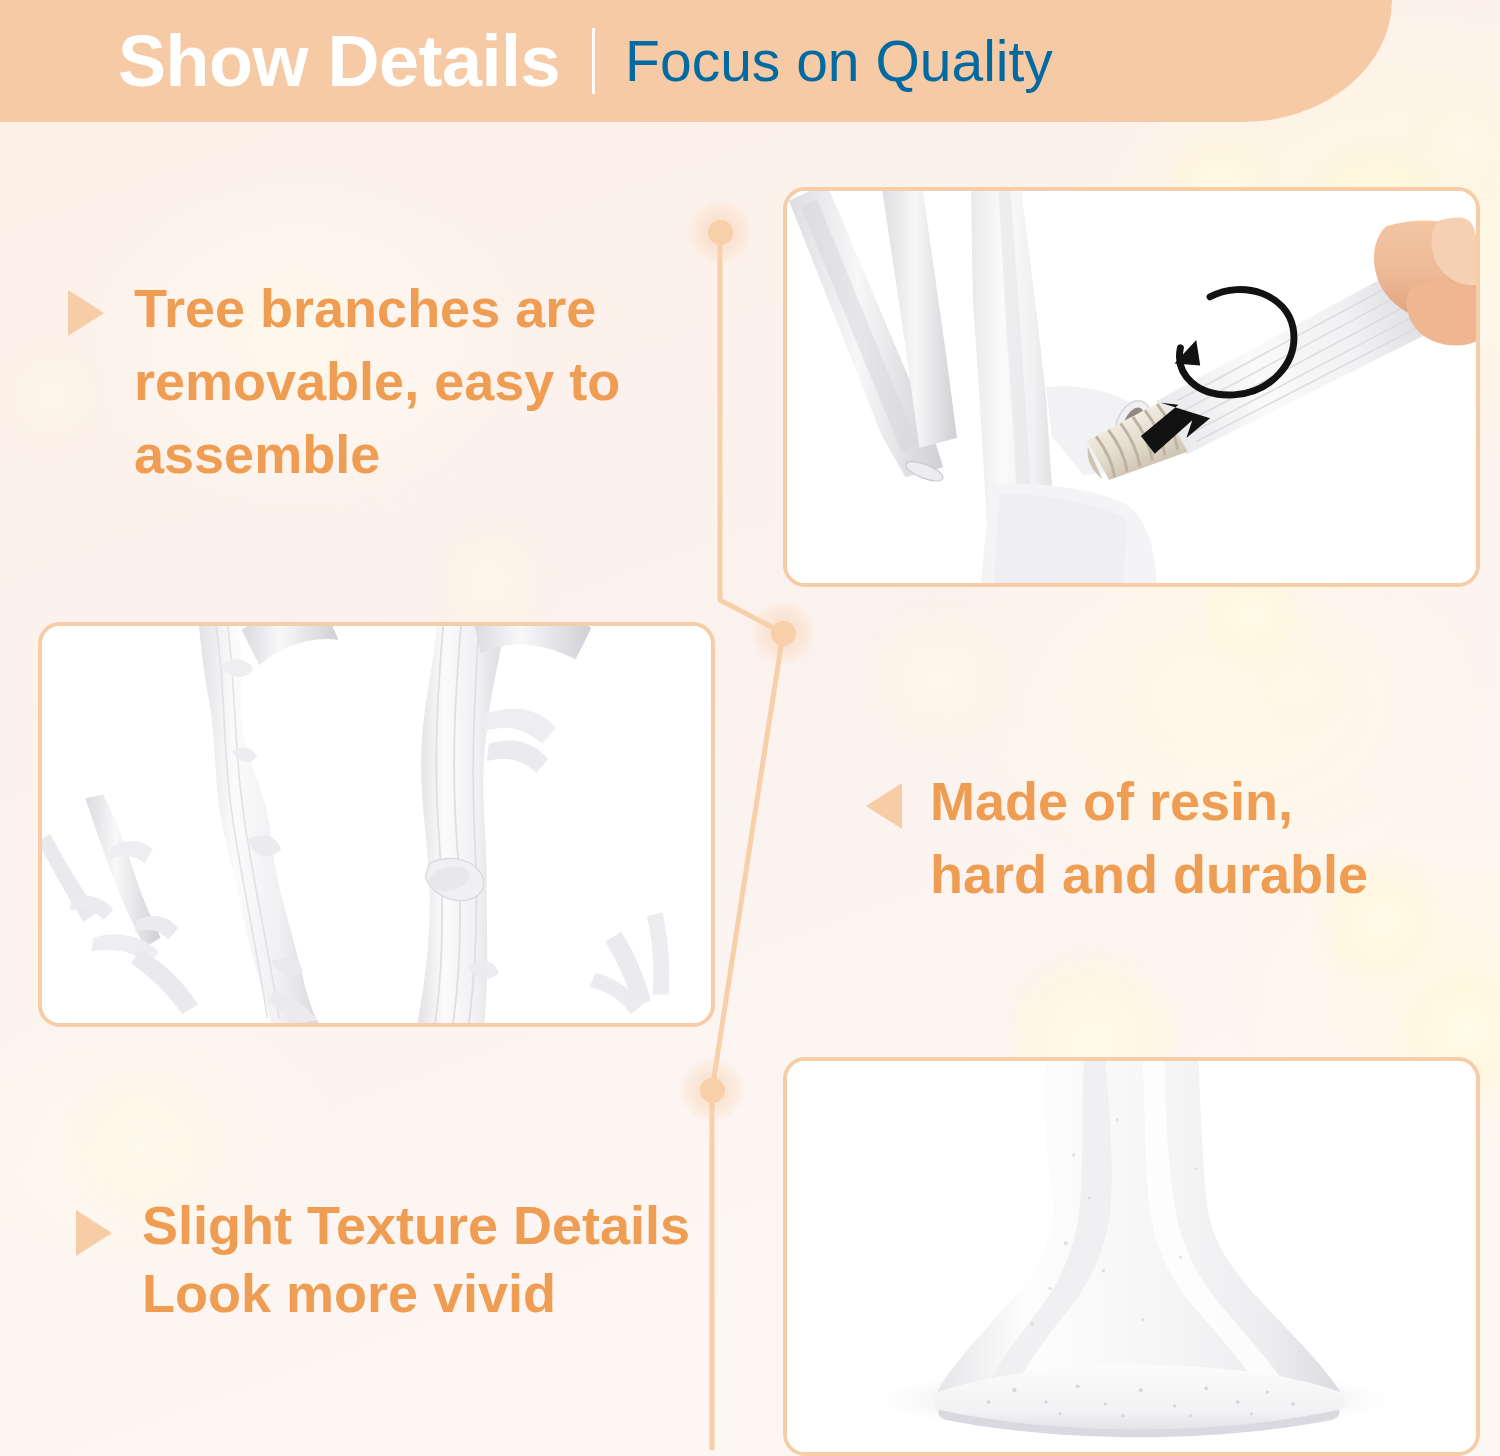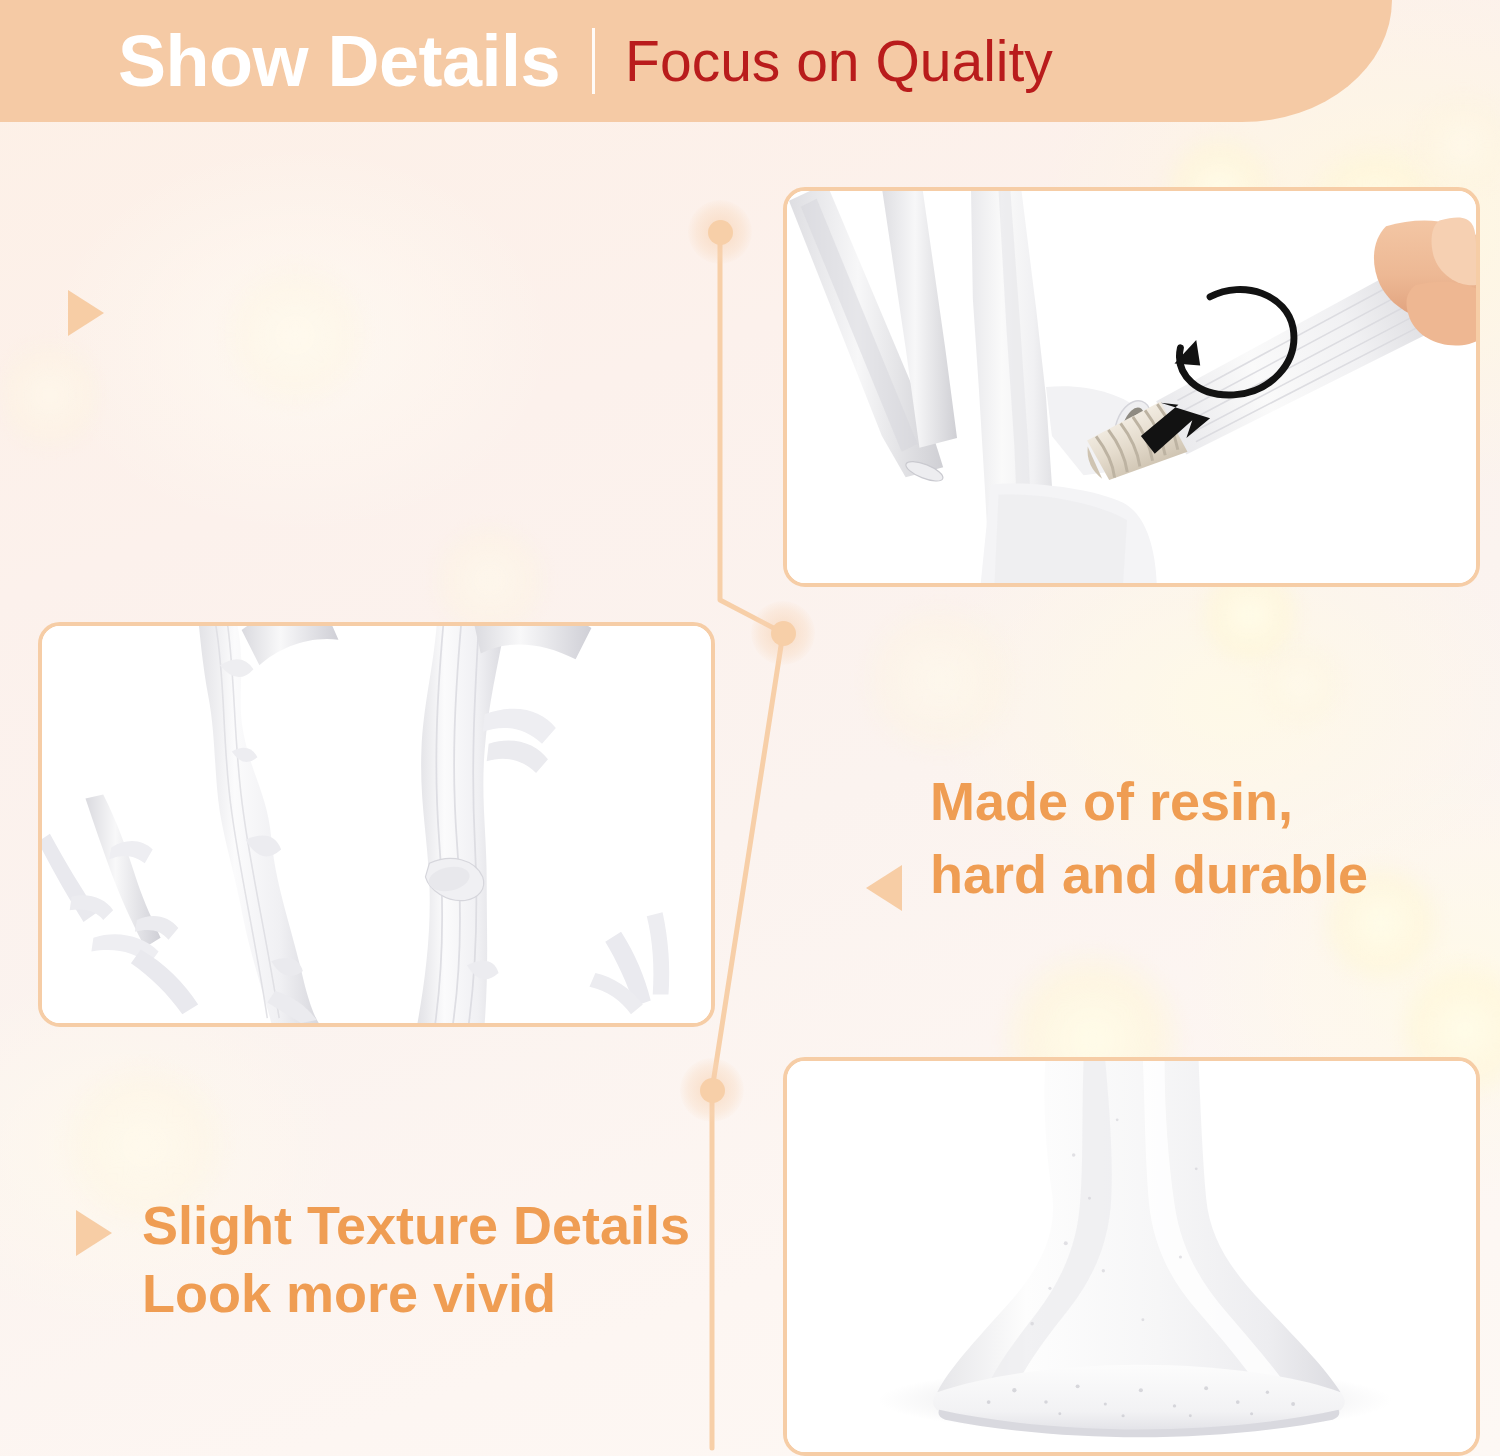--- a/index.html
+++ b/index.html
@@ -58,21 +58,21 @@
     white-space: nowrap;
   }
   #header-divider {
     width: 3px;
     height: 66px;
     background: rgba(255,255,255,0.92);
     margin: 0 30px 0 32px;
     flex: none;
   }
   #header-subtitle {
-    color: #b91c1c;
+    color: #0369a1;
     font-size: 57px;
     font-weight: 400;
     line-height: 1;
     white-space: nowrap;
   }
 
   
   #connectors {
     position: absolute;
     left: 0; top: 0;
@@ -130,21 +130,21 @@
     margin-right: 30px;
   }
   .tri.left {
     border-top: 23px solid transparent;
     border-bottom: 23px solid transparent;
     border-right: 36px solid #f7cda5;
     margin-right: 28px;
   }
 
   #feature-1 { left: 68px;  top: 272px;  width: 640px; }
-  #feature-2 { left: 866px; top: 765px;  width: 600px; align-items: flex-end; }
+  #feature-2 { left: 866px; top: 765px;  width: 600px; }
   #feature-3 { left: 76px;  top: 1192px; width: 650px; }
   #feature-3 .feature-text { line-height: 1.25; }
 
   #panel-branch-assembly { left: 783px; top: 187px;  width: 697px; height: 400px; }
   #panel-branch-texture  { left: 38px;  top: 622px;  width: 677px; height: 405px; }
   #panel-tree-base       { left: 783px; top: 1057px; width: 697px; height: 399px; border-bottom-left-radius: 22px; border-bottom-right-radius: 22px; }
 
   .photo-art { position: absolute; left: 0; top: 0; width: 100%; height: 100%; }
 </style>
 </head>
@@ -402,20 +402,21 @@
         <circle cx="248" cy="268" r="1.8"></circle>
           <circle cx="360" cy="264" r="1.5"></circle>
         <circle cx="398" cy="200" r="1.6"></circle>
           <circle cx="414" cy="110" r="1.4"></circle>
       </g>
     </svg>
   </div>
 
   <div class="feature" id="feature-1">
     <div class="tri right"></div>
+    <div class="feature-text">Tree branches are removable, easy to assemble</div>
   </div>
 
   <div class="feature" id="feature-2">
     <div class="tri left"></div>
     <div class="feature-text">Made of resin,
 hard and durable</div>
   </div>
 
   <div class="feature" id="feature-3">
     <div class="tri right"></div>

